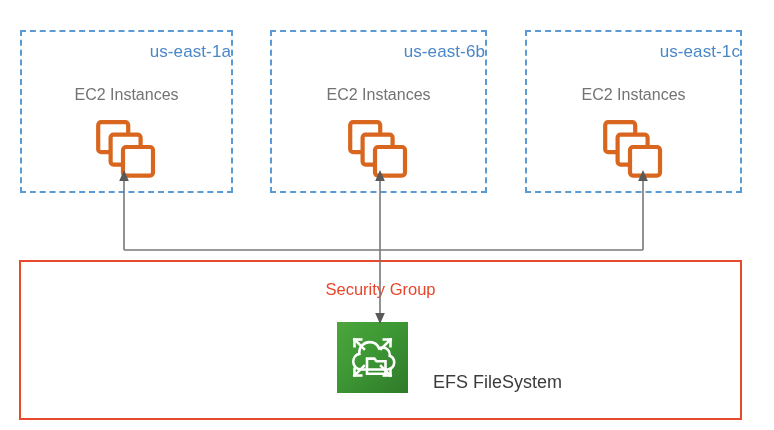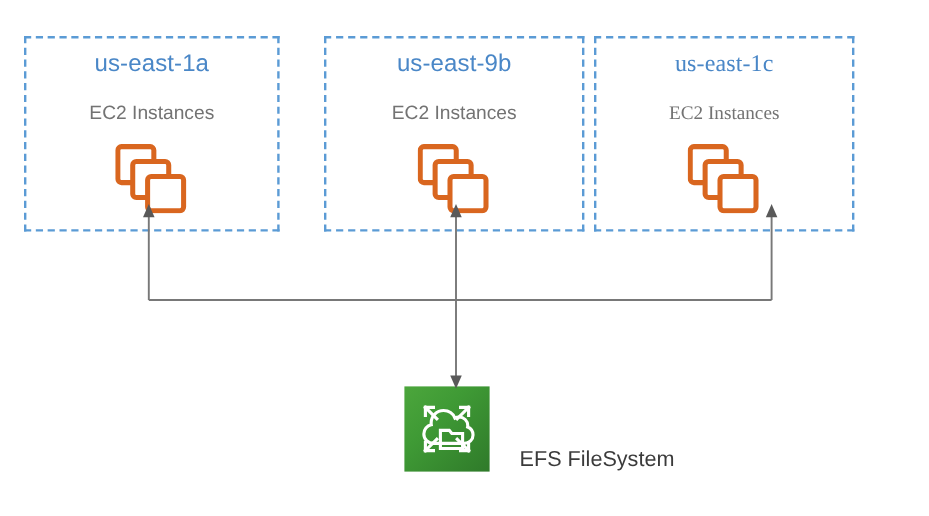--- a/index.html
+++ b/index.html
@@ -22,29 +22,29 @@
   .az-box {
     position: absolute;
     top: 30px;
     height: 163px;
     border: 2px dashed #5b9bd5;
     box-sizing: border-box;
     background: transparent;
   }
   #az-box-0 { left: 20px;  width: 213px; }
   #az-box-1 { left: 270px; width: 217px; }
-  #az-box-2 { left: 495px; width: 217px; font-family: Liberation Serif, serif; }
+  #az-box-2 { left: 525px; width: 217px; }
 
   .az-label {
     position: absolute;
     top: 10px;
     left: 0;
     width: 100%;
-    text-align: center;
-    font-size: 20px;
+    text-align: right;
+    font-size: 17px;
     color: #4a87c7;
     letter-spacing: 0.1px;
     white-space: nowrap;
   }
   .az-resource-label {
     position: absolute;
     top: 54px;
     left: 0;
     width: 100%;
     text-align: center;
@@ -130,21 +130,21 @@
     <div class="ec2-icon">
       <svg width="62" height="58" viewBox="0 0 62 58" xmlns="http://www.w3.org/2000/svg">
         <rect x="2.2" y="2.2" width="30" height="30" rx="3" ry="3" fill="#ffffff" stroke="#d9661f" stroke-width="4.2"></rect>
         <rect x="14.6" y="14.6" width="30" height="30" rx="3" ry="3" fill="#ffffff" stroke="#d9661f" stroke-width="4.2"></rect>
         <rect x="27" y="27" width="30" height="28.6" rx="3" ry="3" fill="#ffffff" stroke="#d9661f" stroke-width="4.2"></rect>
       </svg>
     </div>
   </div>
 
   <div class="az-box" id="az-box-1">
-    <div class="az-label">us-east-9b</div>
+    <div class="az-label">us-east-6b</div>
     <div class="az-resource-label">EC2 Instances</div>
     <div class="ec2-icon">
       <svg width="62" height="58" viewBox="0 0 62 58" xmlns="http://www.w3.org/2000/svg">
         <rect x="2.2" y="2.2" width="30" height="30" rx="3" ry="3" fill="#ffffff" stroke="#d9661f" stroke-width="4.2"></rect>
         <rect x="14.6" y="14.6" width="30" height="30" rx="3" ry="3" fill="#ffffff" stroke="#d9661f" stroke-width="4.2"></rect>
         <rect x="27" y="27" width="30" height="28.6" rx="3" ry="3" fill="#ffffff" stroke="#d9661f" stroke-width="4.2"></rect>
       </svg>
     </div>
   </div>
 
@@ -153,20 +153,23 @@
     <div class="az-resource-label">EC2 Instances</div>
     <div class="ec2-icon">
       <svg width="62" height="58" viewBox="0 0 62 58" xmlns="http://www.w3.org/2000/svg">
         <rect x="2.2" y="2.2" width="30" height="30" rx="3" ry="3" fill="#ffffff" stroke="#d9661f" stroke-width="4.2"></rect>
         <rect x="14.6" y="14.6" width="30" height="30" rx="3" ry="3" fill="#ffffff" stroke="#d9661f" stroke-width="4.2"></rect>
         <rect x="27" y="27" width="30" height="28.6" rx="3" ry="3" fill="#ffffff" stroke="#d9661f" stroke-width="4.2"></rect>
       </svg>
     </div>
   </div>
 
+  <div id="security-group-box">
+    <div id="security-group-label">Security Group</div>
+  </div>
 
   <div id="efs-node">
     <div id="efs-icon">
       <svg width="71" height="71" viewBox="0 0 71 71" xmlns="http://www.w3.org/2000/svg">
         <g fill="none" stroke="#ffffff" stroke-width="2.6" stroke-linecap="square" stroke-linejoin="miter">
 
           <path d="M24.5 47.5
                    C19.6 47.5 16.2 44.0 16.2 39.6
                    C16.2 35.8 18.8 32.6 22.4 31.9
                    C22.3 31.3 22.3 30.8 22.3 30.3

